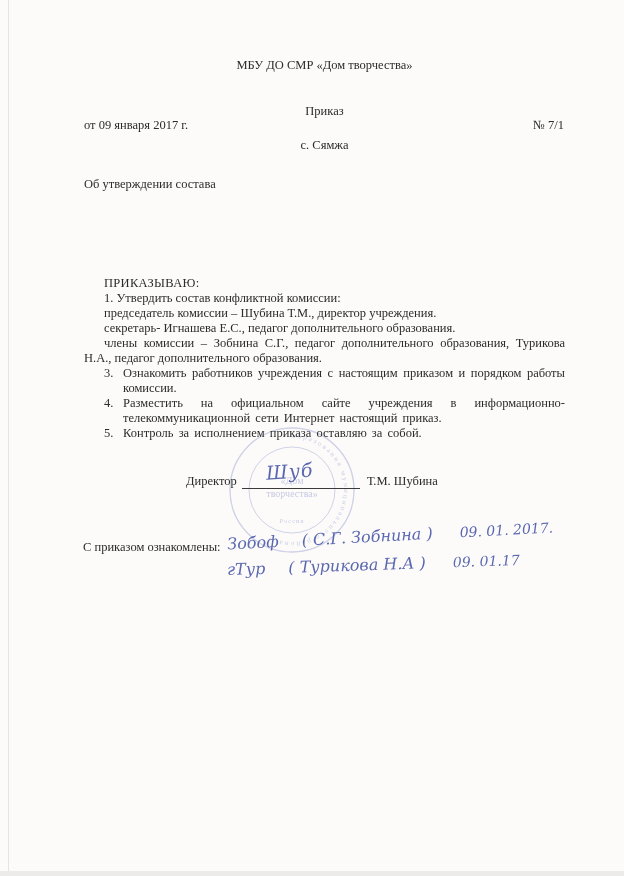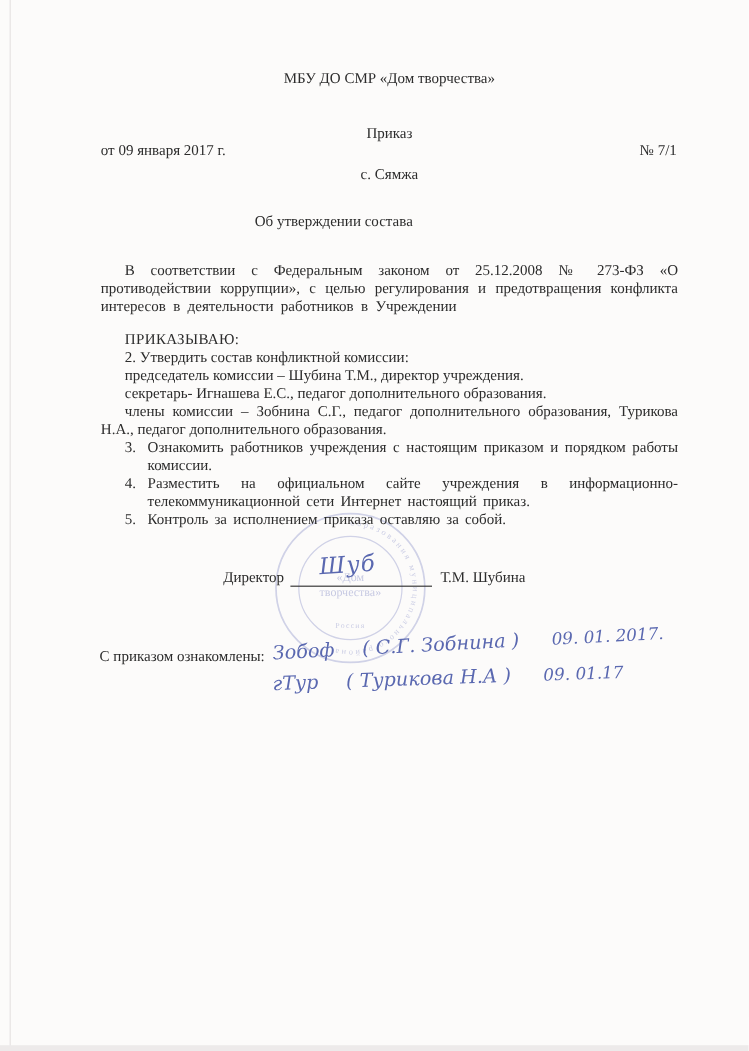--- a/index.html
+++ b/index.html
@@ -12,21 +12,21 @@
   }
   .scan-edge-left{position:absolute;left:8px;top:0;width:1px;height:100%;background:#e6e3e3;}
   .scan-edge-bottom{position:absolute;left:0;bottom:0;width:100%;height:5px;background:#edeaea;}
   .abs{position:absolute;}
   .centered{left:84px;width:481px;text-align:center;}
   .org-name{top:58px;}
   .doc-title{top:104px;}
   .date-line{top:118px;left:84px;}
   .doc-number{top:118px;left:533px;}
   .place-line{top:138px;}
-  .subject{top:177px;left:84px;width:260px;text-align:right;}
+  .subject{top:177px;left:84px;width:260px;text-align:left;}
   .preamble{top:218px;left:84px;width:481px;text-align:justify;text-indent:20px;word-spacing:3px;}
   .resolve{top:276px;left:104px;letter-spacing:0.3px;text-align:center;}
   .body-paras{top:291px;left:84px;width:481px;}
   .para{text-indent:20px;text-align:justify;}
   .numbered{top:366px;left:104px;width:461px;}
   .num-item{display:flex;margin-bottom:0;}
   .num-item .num{width:19px;flex:none;}
   .num-item .txt{flex:1;text-align:justify;word-spacing:2px;}
   .director-row{top:474px;left:84px;width:481px;}
   .director-label{margin-left:102px;}
@@ -69,26 +69,25 @@
 
   <div class="abs centered doc-title">Приказ</div>
   <div class="abs date-line">от 09 января 2017 г.</div>
   <div class="abs doc-number">№ 7/1</div>
   <div class="abs centered place-line">с. Сямжа</div>
 
   <div class="abs subject">
     <div>Об утверждении состава</div>
   </div>
 
-  <div class="abs preamble">В соответствии с Федеральным законом от 25.12.2008 № 273-ФЗ «О противодействии коррупции», с целью регулирования и предотвращения конфликта интересов в деятельности работников в Учреждении</div>
 
   <div class="abs resolve">ПРИКАЗЫВАЮ:</div>
 
   <div class="abs body-paras">
-    <div class="para">2. Утвердить состав конфликтной комиссии:</div>
+    <div class="para">1. Утвердить состав конфликтной комиссии:</div>
     <div class="para">председатель комиссии – Шубина Т.М., директор учреждения.</div>
     <div class="para">секретарь- Игнашева Е.С., педагог дополнительного образования.</div>
     <div class="para">члены комиссии – Зобнина С.Г., педагог дополнительного образования, Турикова Н.А., педагог дополнительного образования.</div>
   </div>
 
   <div class="abs numbered">
     <div class="num-item">
       <span class="num">3.</span>
       <span class="txt">Ознакомить работников учреждения с настоящим приказом и порядком работы комиссии.</span>
     </div>

